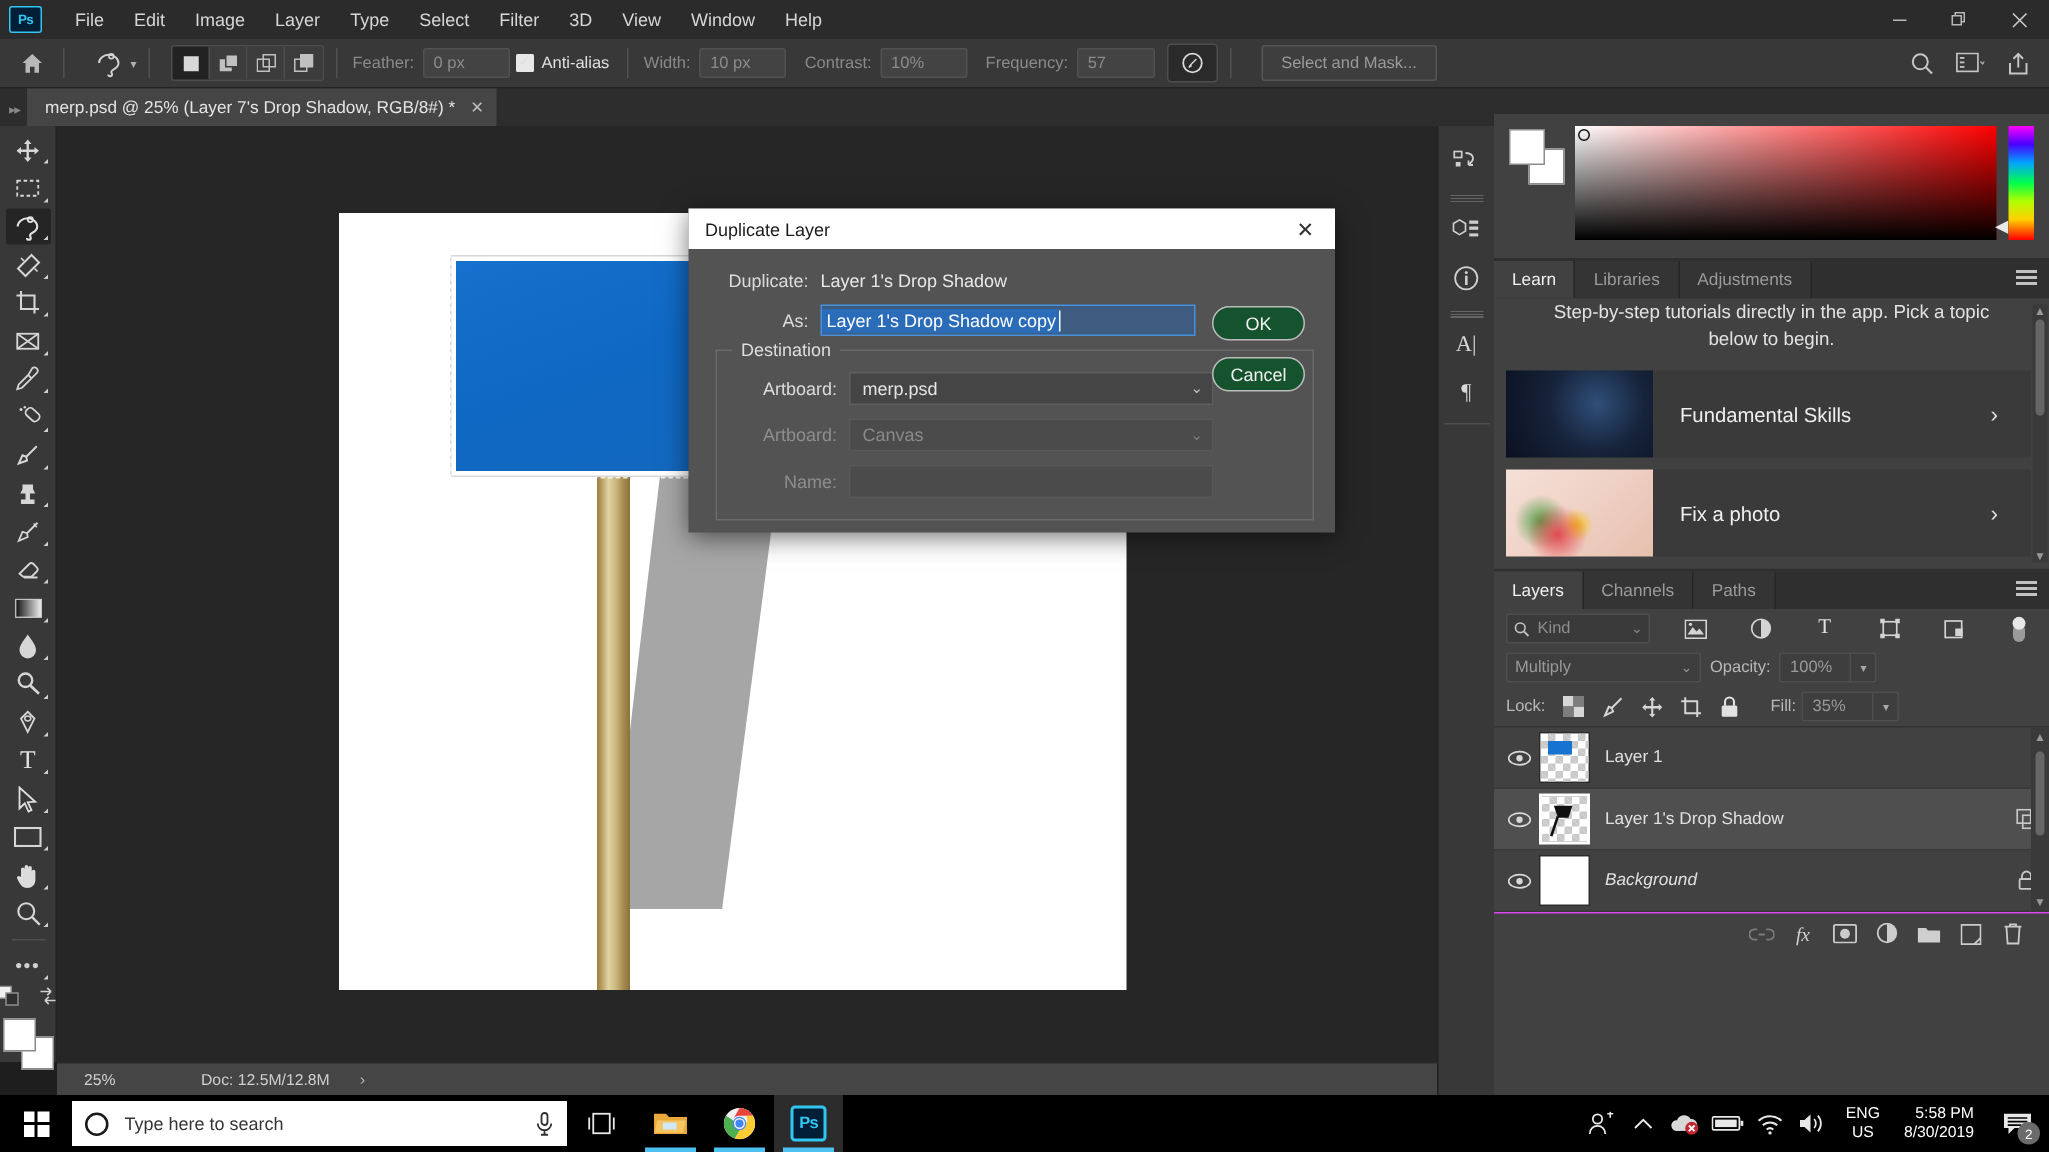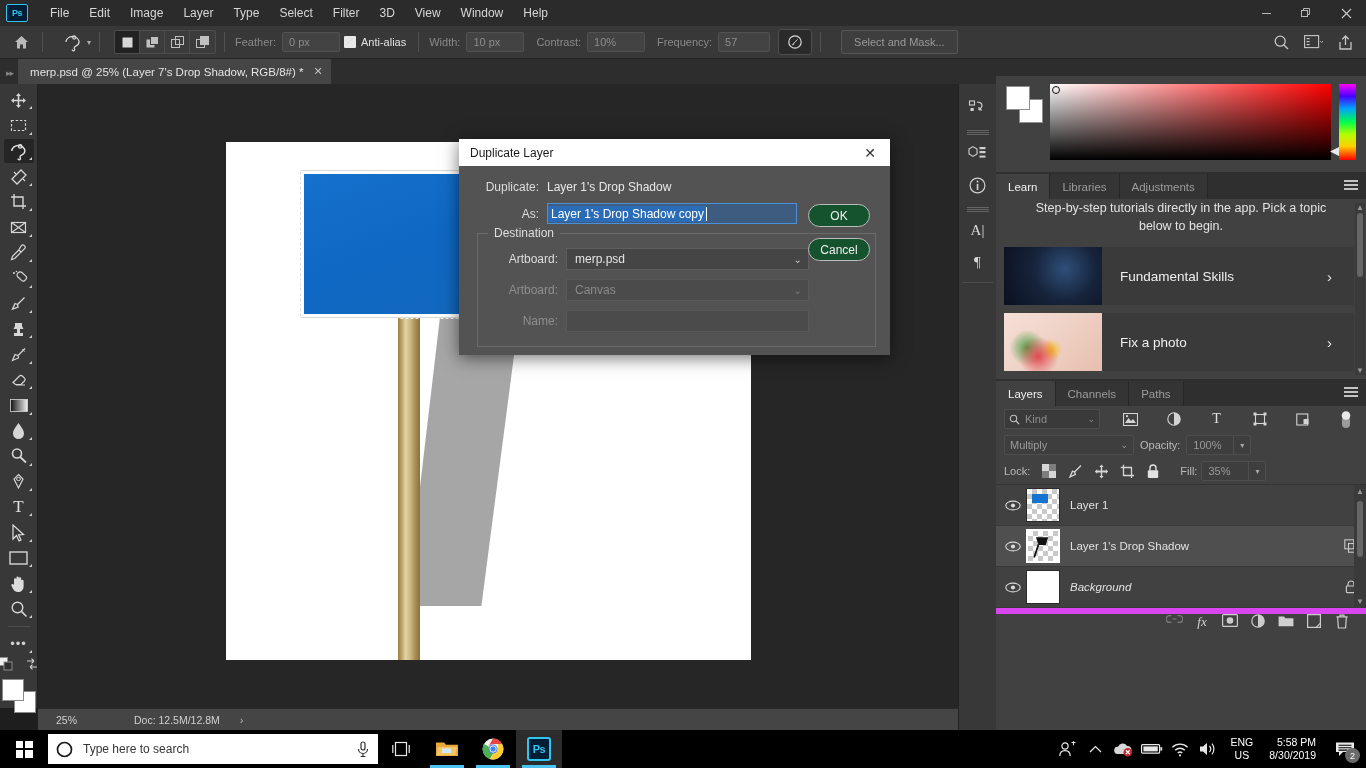--- a/index.html
+++ b/index.html
@@ -360,23 +360,23 @@
     color: #c8c8c8;
   }
   .list-scroll {
     position: absolute; right: 0; top: 0; bottom: 0; width: 12px; background: #3a3a3a;
   }
   .list-scroll .thumb {
     position: absolute; left: 3px; top: 16px; width: 6px; height: 56px;
     background: #666; border-radius: 3px;
   }
   .layerfoot {
-    height: 28px; background: #414141; display: flex; align-items: flex-start;
+    height: 28px; background: #414141; display: flex; align-items: center;
     justify-content: flex-end; gap: 8px; padding-right: 14px;
-    border-top: 6px solid #d946ef;
+    border-top: 1px solid #d946ef;
   }
   .footic { width: 20px; display: flex; align-items: center; justify-content: center; color: #c6c6c6; }
   .footic.dim { color: #7a7a7a; }
 
   
   .dialog {
     position: absolute; left: 459px; top: 139px; width: 431px; height: 216px;
     background: #535353; box-shadow: 0 3px 16px rgba(0,0,0,0.55);
   }
   .dlg-title {

